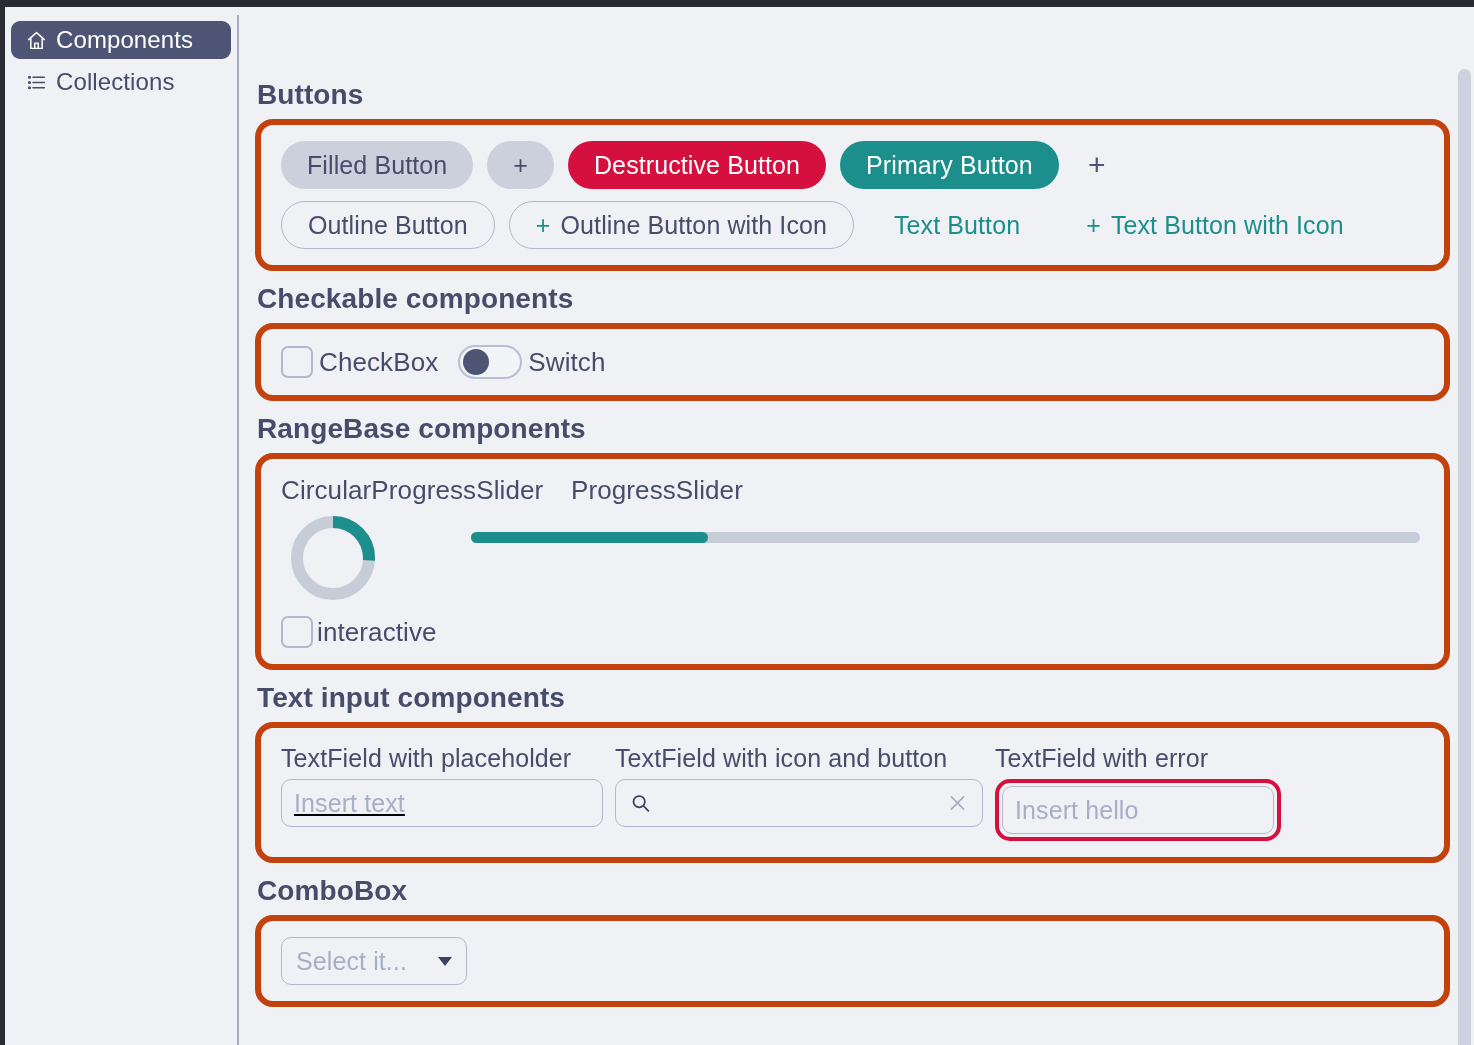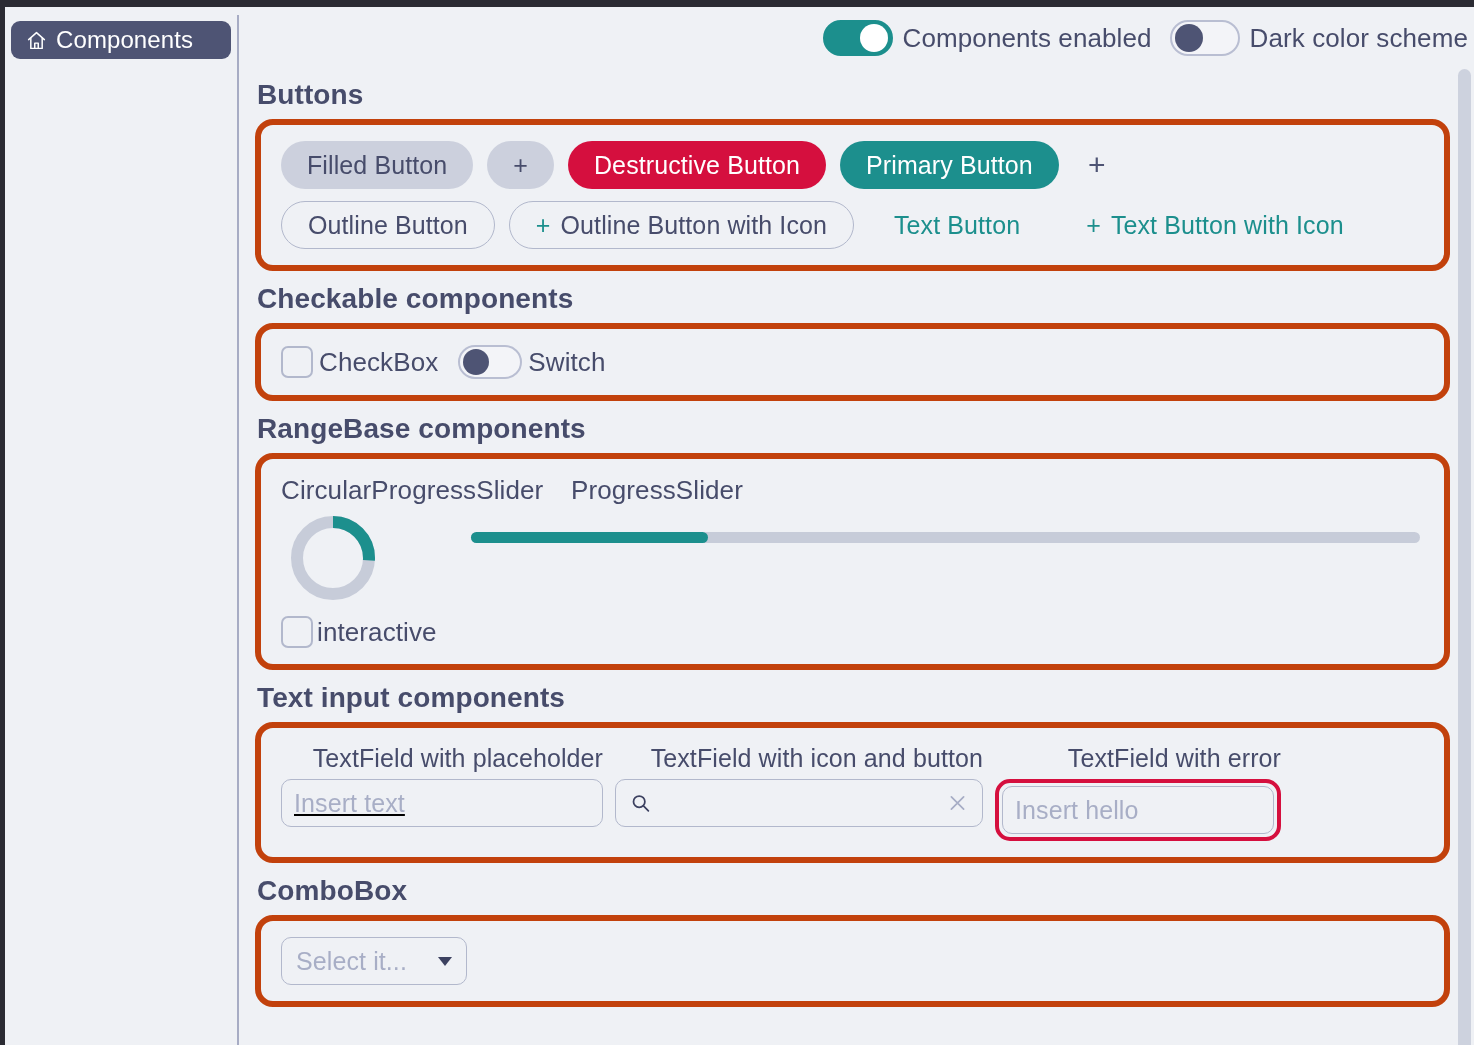--- a/index.html
+++ b/index.html
@@ -234,21 +234,20 @@
     align-items: flex-start;
     gap: 12px;
   }
   .tf-col { display: flex; flex-direction: column; }
   .tf-caption {
     font-size: 25px;
     color: #474c6b;
     margin-bottom: 6px;
     letter-spacing: .1px;
     white-space: nowrap;
-    text-align: right;
   }
   .tf {
     position: relative;
     height: 48px;
     border: 1px solid #b2b8cc;
     border-radius: 10px;
     background: transparent;
     display: flex;
     align-items: center;
     padding: 0 12px;
@@ -331,36 +330,33 @@
     <div class="nav-item active">
       <span class="nav-icon">
         <svg width="21" height="21" viewBox="0 0 24 24" fill="none" stroke="currentColor" stroke-width="1.7" stroke-linecap="round" stroke-linejoin="round">
           <path d="M3 11l9-8 9 8"></path>
             <path d="M5.5 9.5V21h13V9.5"></path>
             <path d="M10 21v-6h4v6"></path>
         </svg>
       </span>
       <span>Components</span>
     </div>
+    <div class="nav-item">
+      <span class="nav-icon">
+        <svg width="21" height="21" viewBox="0 0 24 24" fill="none" stroke="currentColor" stroke-width="1.7" stroke-linecap="round">
+          <circle cx="4" cy="6" r="1"></circle>
+            <circle cx="4" cy="12" r="1"></circle>
+            <circle cx="4" cy="18" r="1"></circle>
+          <path d="M8 6h13M8 12h13M8 18h13"></path>
+        </svg>
+      </span>
+      <span>Collections</span>
+    </div>
   </nav>
 
-  <div id="toolbar">
-    <div class="toggle-group">
-      <div class="switch on">
-        <span class="knob"></span>
-      </div>
-      <span class="toggle-label">Components enabled</span>
-    </div>
-    <div class="toggle-group">
-      <div class="switch off">
-        <span class="knob"></span>
-      </div>
-      <span class="toggle-label">Dark color scheme</span>
-    </div>
-  </div>
 
   <main id="content">
 
     <h2 class="section-title">Buttons</h2>
     <section class="card">
       <div class="row btn-row-1">
         <button class="btn btn-filled">
           <span>Filled Button</span>
         </button>
         <button class="btn btn-filled">

